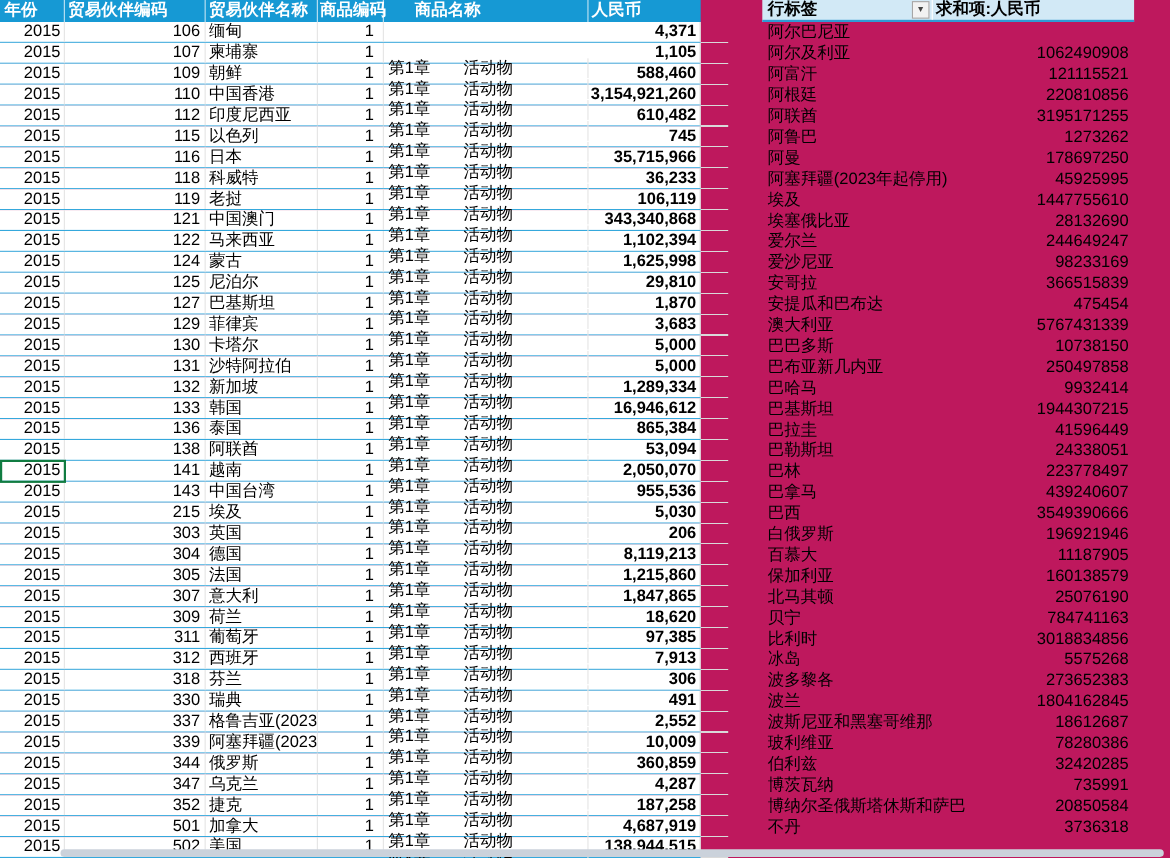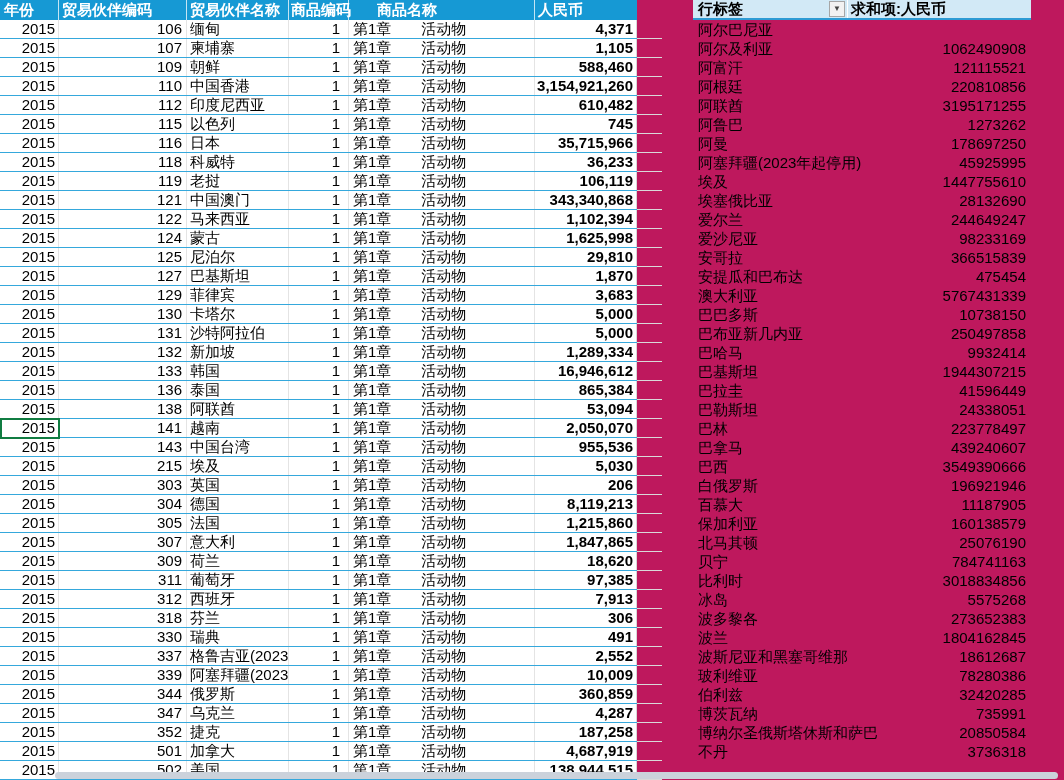--- a/index.html
+++ b/index.html
@@ -15,21 +15,21 @@
   .lt-header > .c3 { overflow:visible; position:relative; z-index:2; }
   .lt-header > .c5 { border-right:none; }
   .c0{width:59px} .c1{width:128px} .c2{width:102px} .c3{width:60px} .c4{width:186px} .c5{width:102px}
   .lt-row { display:flex; height:19px; line-height:18px; border-bottom:1px solid #35A8DC; background:#fff; }
   .lt-row > div { height:18px; white-space:nowrap; overflow:hidden; border-right:1px solid #E4E4E4; }
   .lt-row > .c5 { border-right:1px solid #D8D8D8; }
   .lt-row > .c0 { text-align:right; padding-right:3px; }
   .lt-row > .c1 { text-align:right; padding-right:4px; }
   .lt-row > .c2 { padding-left:3px; }
   .lt-row > .c3 { text-align:right; padding-right:8px; }
-  .lt-row > .c4 { padding-left:4px; }
+  .lt-row > .c4 { padding-left:4px;margin-top:33px; }
   .lt-row > .c5 { text-align:right; padding-right:3px;font-weight:bold; }
   .lt-header > .c0 { padding-left:4px; }
   .lt-header > .c1 { padding-left:3px; }
   .lt-header > .c2 { padding-left:3px; }
   .lt-header > .c3 { padding-left:2px; }
   .lt-header > .c4 { padding-left:28px; }
   .lt-header > .c5 { padding-left:3px; }
 
   
   .sel { position:absolute; left:0; top:418px; width:60px; height:21px;

